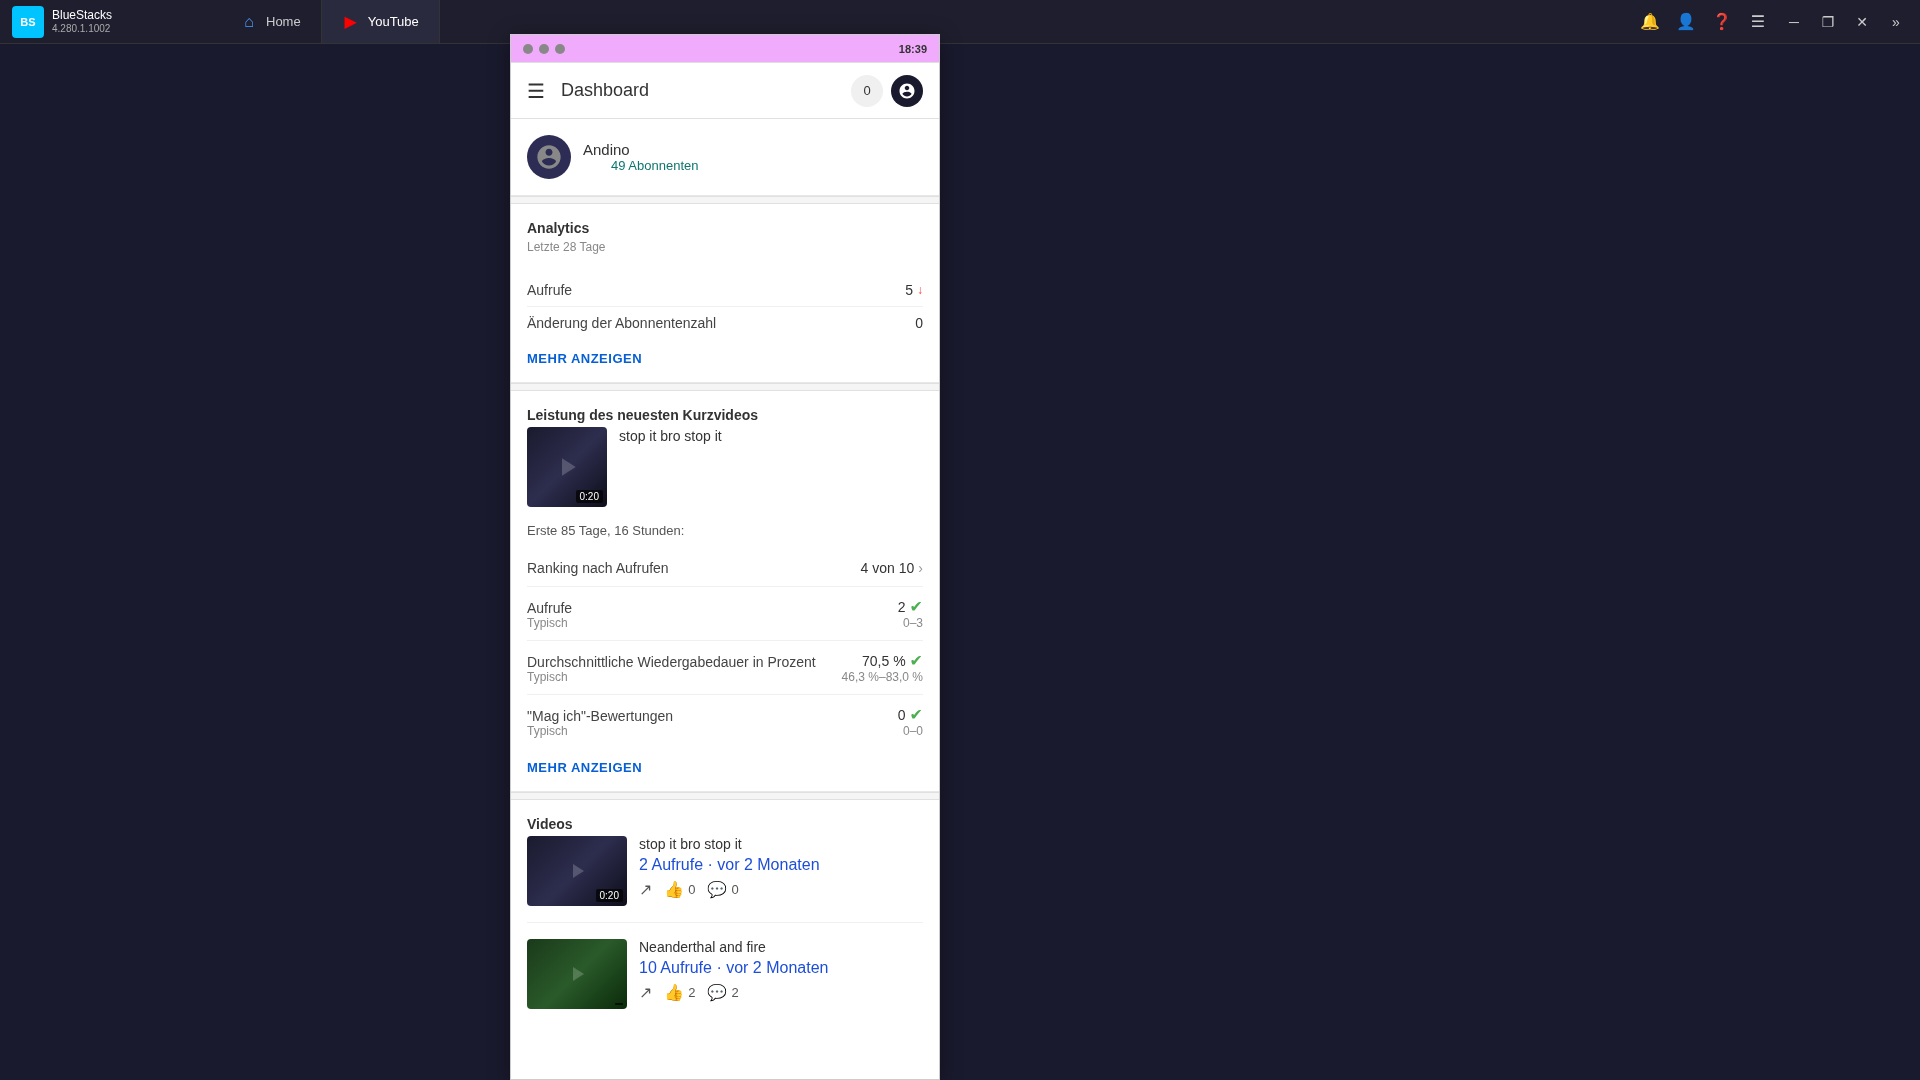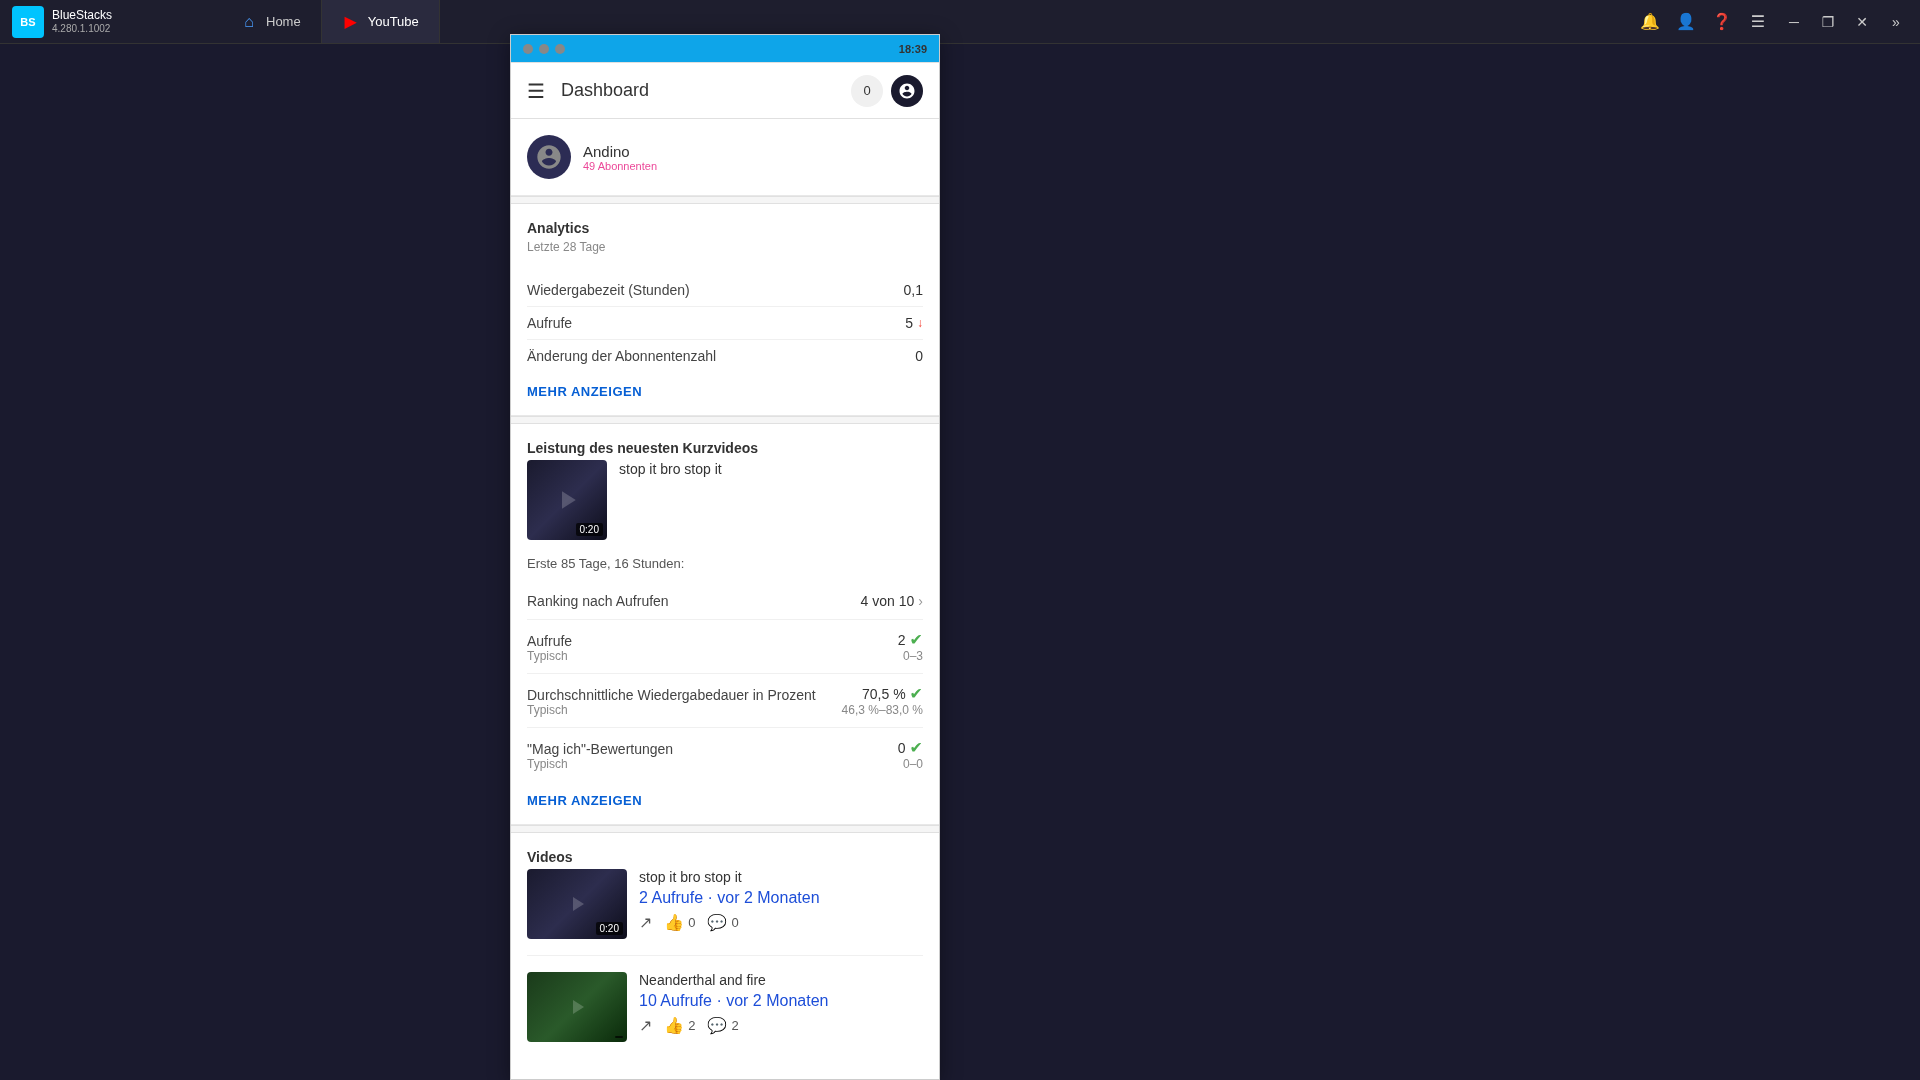--- a/index.html
+++ b/index.html
@@ -112,21 +112,21 @@
       width: 430px;
       background: #fff;
       border: 1px solid #ccc;
       box-shadow: 0 4px 20px rgba(0,0,0,0.4);
       overflow: hidden;
     }
 
     
     .status-bar {
       height: 28px;
-      background: #0ea5e9;
+      background: #f0abfc;
       display: flex;
       align-items: center;
       justify-content: space-between;
       padding: 0 12px;
       border-bottom: 1px solid #e0e0e0;
     }
     .status-bar-icons {
       display: flex;
       gap: 6px;
       align-items: center;
@@ -210,22 +210,23 @@
       color: #aaa;
       font-size: 20px;
       overflow: hidden;
     }
     .profile-info .name {
       font-size: 15px;
       font-weight: 500;
       color: #333;
     }
     .profile-info .subs {
-      font-size: 11px;
-      color: #ec4899;
+      font-size: 13px;
+      color: #0f766e;
+      margin-left: 28px;
     }
 
     
     .section-divider {
       height: 8px;
       background: #f5f5f5;
       border-top: 1px solid #e0e0e0;
       border-bottom: 1px solid #e0e0e0;
     }
 
@@ -508,26 +509,20 @@
         <div class="subs">49 Abonnenten</div>
       </div>
     </div>
 
     <div class="section-divider"></div>
 
     <div class="analytics-section">
       <div class="section-title">Analytics</div>
       <div class="section-subtitle">Letzte 28 Tage</div>
 
-      <div class="stat-row">
-        <span class="stat-label">Wiedergabezeit (Stunden)</span>
-        <span class="stat-value">
-          <span>0,1</span>
-        </span>
-      </div>
       <div class="stat-row">
         <span class="stat-label">Aufrufe</span>
         <span class="stat-value">
           <span>5</span>
           <span class="arrow-down">↓</span>
         </span>
       </div>
       <div class="stat-row">
         <span class="stat-label">Änderung der Abonnentenzahl</span>
         <span class="stat-value">0</span>

